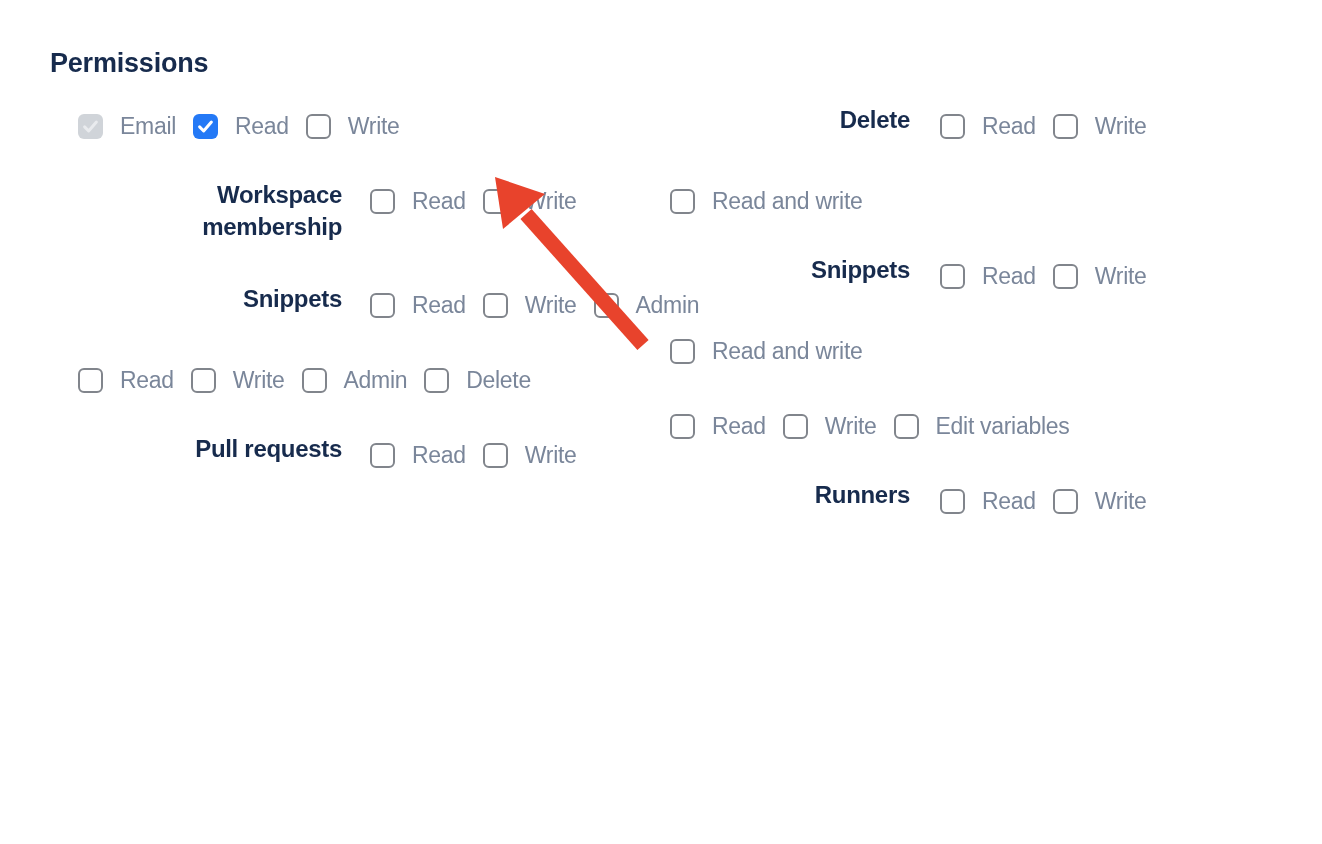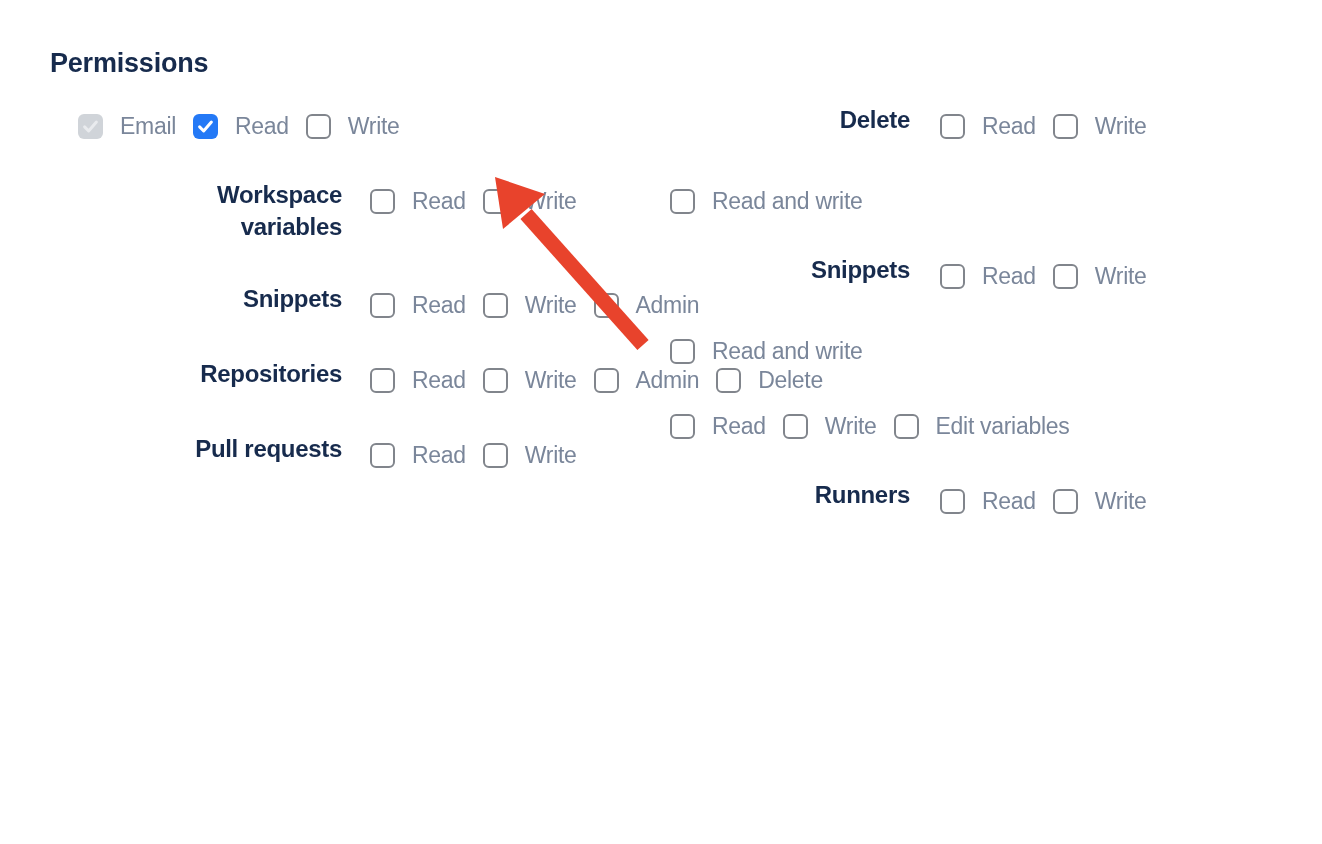--- a/index.html
+++ b/index.html
@@ -139,21 +139,21 @@
             <div class="option">
     <div class="checkbox unchecked">
       
     </div>
     <span class="option-label">Write</span>
   </div>
           </div>
   </div>
         <div class="group">
     <div class="group-label">
-      <span class="group-label-text">Workspace variables</span>
+      <span class="group-label-text">Workspace membership</span>
     </div>
     <div class="options">
             <div class="option">
     <div class="checkbox unchecked">
       
     </div>
     <span class="option-label">Read</span>
   </div>
             <div class="option">
     <div class="checkbox unchecked">
@@ -182,23 +182,20 @@
   </div>
             <div class="option">
     <div class="checkbox unchecked">
       
     </div>
     <span class="option-label">Admin</span>
   </div>
           </div>
   </div>
         <div class="group">
-    <div class="group-label">
-      <span class="group-label-text">Repositories</span>
-    </div>
     <div class="options">
             <div class="option">
     <div class="checkbox unchecked">
       
     </div>
     <span class="option-label">Read</span>
   </div>
             <div class="option">
     <div class="checkbox unchecked">
       

